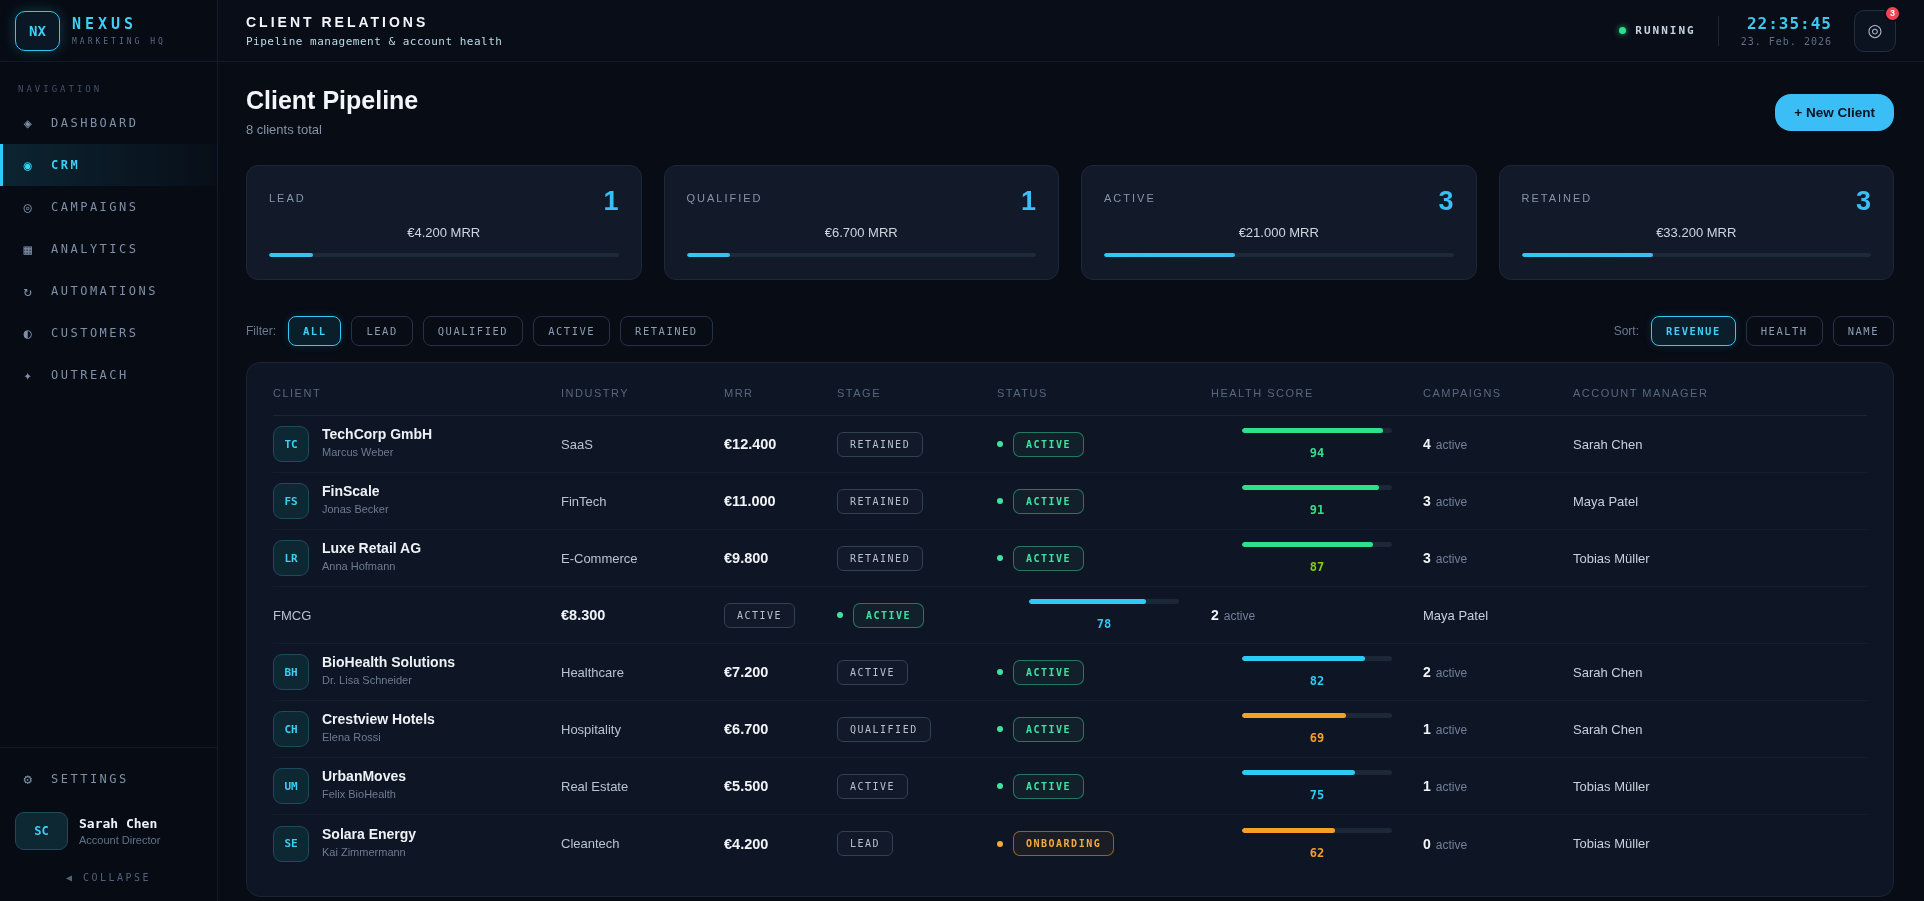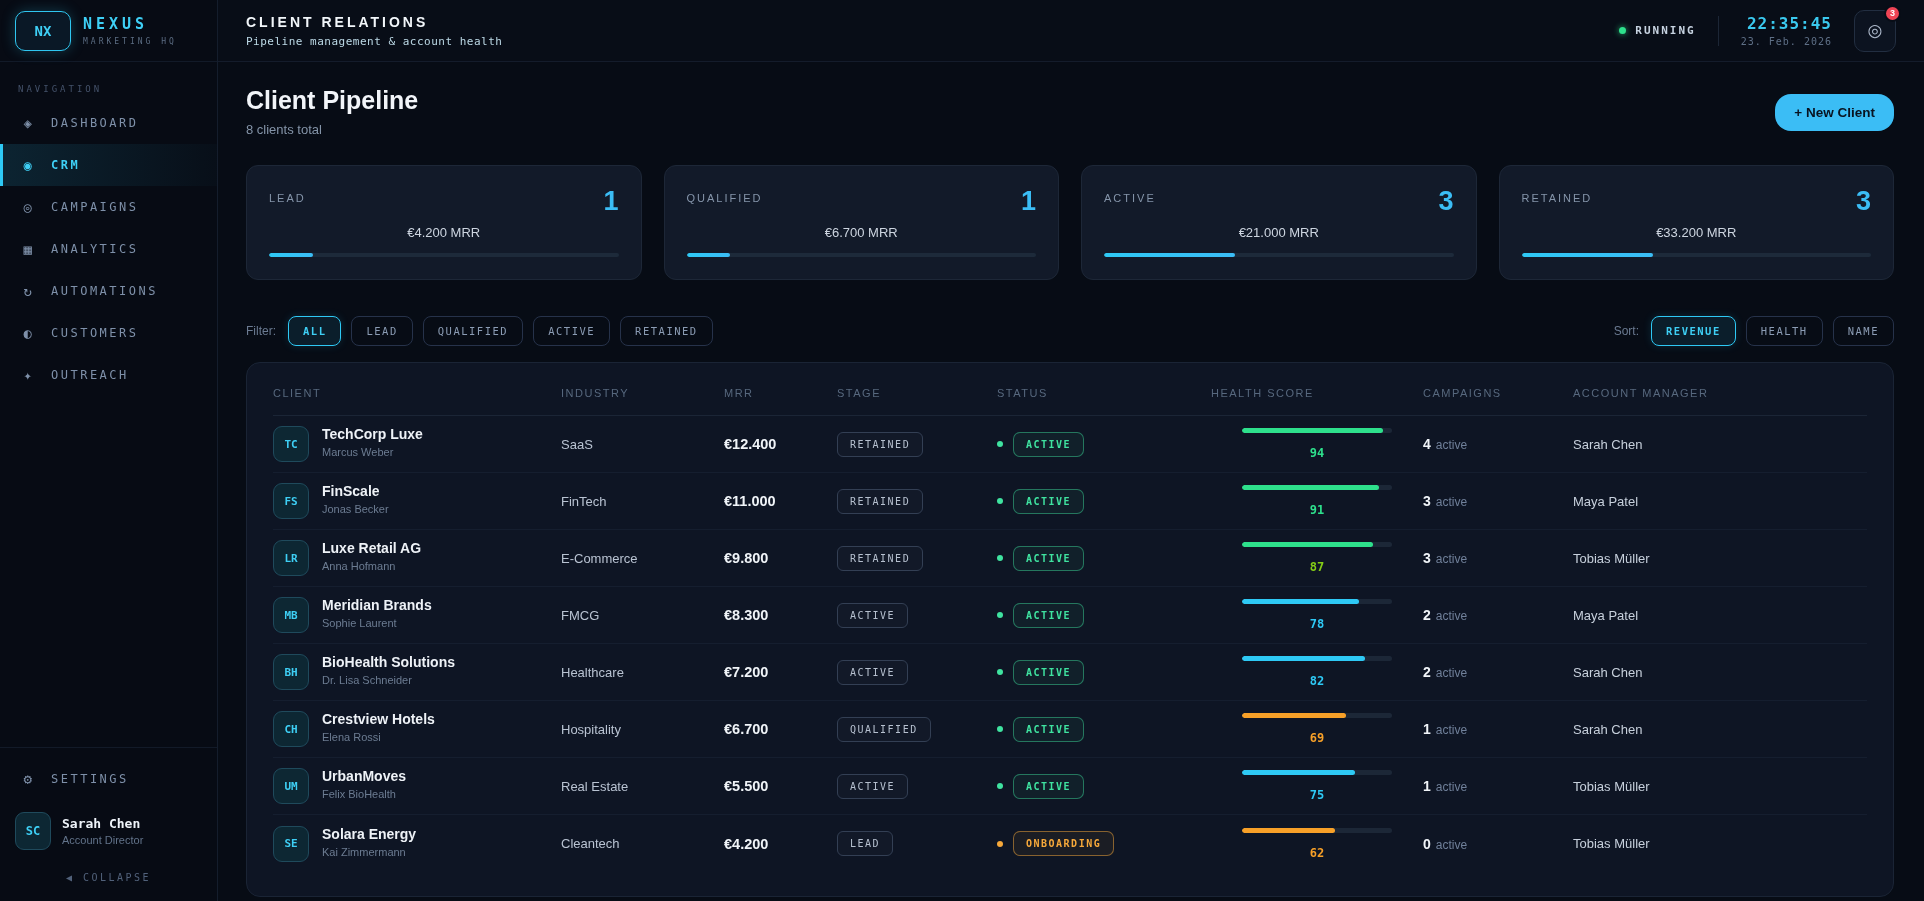--- a/index.html
+++ b/index.html
@@ -17,21 +17,21 @@
     background: #070b14;
     border-right: 1px solid #141d2c;
     display: flex; flex-direction: column;
     flex-shrink: 0;
   }
   .logo-row {
     height: 62px; display: flex; align-items: center; gap: 12px;
     padding: 0 15px; border-bottom: 1px solid #121a28;
   }
   .logo-box {
-    width: 56px; height: 40px; border-radius: 10px;
+    width: 45px; height: 40px; border-radius: 10px;
     border: 1px solid #2fc6f0; background: #0a1826;
     color: #3ecff5; font-family: "DejaVu Sans Mono", monospace;
     font-weight: bold; font-size: 14px;
     display: flex; align-items: center; justify-content: center;
     box-shadow: 0 0 14px rgba(47,198,240,.25);
   }
   .brand-name { color:#3ecff5; font-weight:bold; font-size:15px; letter-spacing:4px; font-family:"DejaVu Sans Mono",monospace; }
   .brand-tagline { color:#5b6c82; font-size:8px; letter-spacing:3px; margin-top:4px; font-family:"DejaVu Sans Mono",monospace; }
   .nav-label {
     color:#44526a; font-size:9px; letter-spacing:3px;
@@ -47,21 +47,21 @@
   .nav-item .nav-icon { font-size:14px; width:16px; text-align:center; }
   .nav-item.active {
     color:#3ecff5;
     background:linear-gradient(90deg, rgba(46,201,245,.13), rgba(46,201,245,.02));
     border-left:3px solid #2ec9f5;
     font-weight:bold;
   }
   .sidebar-bottom { margin-top:auto; border-top:1px solid #121a28; padding:10px 0 10px; }
   .user-row { display:flex; align-items:center; gap:11px; padding:12px 15px 10px; }
   .user-avatar {
-    width:36px; height:38px; border-radius:9px;
+    width:53px; height:38px; border-radius:9px;
     background:#0d2733; border:1px solid #1f4a5c;
     color:#3ecff5; font-family:"DejaVu Sans Mono",monospace; font-weight:bold; font-size:12px;
     display:flex; align-items:center; justify-content:center;
   }
   .user-name { font-family:"DejaVu Sans Mono",monospace; font-weight:bold; font-size:13px; color:#eef3f9; }
   .user-role { font-size:11px; color:#62738a; margin-top:3px; }
   .collapse-row {
     text-align:center; padding:12px 0 8px; cursor:pointer;
     color:#51617a; font-size:10px; letter-spacing:2.5px;
     font-family:"DejaVu Sans Mono",monospace;
@@ -350,21 +350,21 @@
           <div class="th">STATUS</div>
           <div class="th">HEALTH SCORE</div>
           <div class="th">CAMPAIGNS</div>
           <div class="th">ACCOUNT MANAGER</div>
         </div>
       <div id="table-body">
           <div class="tgrid trow">
             <div class="client-cell">
               <div class="client-avatar">TC</div>
               <div>
-                <div class="client-name">TechCorp Luxe</div>
+                <div class="client-name">TechCorp GmbH</div>
                 <div class="client-contact">Marcus Weber</div>
               </div>
             </div>
             <div class="cell-industry">SaaS</div>
             <div class="cell-mrr">€12.400</div>
             <div><span class="stage-pill">RETAINED</span></div>
             <div class="status-cell status-active">
               <span class="row-status-dot"></span>
               <span class="status-pill">ACTIVE</span>
             </div>
@@ -419,27 +419,20 @@
             <div class="health-cell">
               <div class="health-track">
                 <div class="health-fill" style="width: 87%; background: rgb(46, 224, 140);"></div>
               </div>
               <span class="health-score" style="color: #84cc16;">87</span>
             </div>
             <div class="cell-campaigns"><span class="num">3</span><span class="suffix">active</span></div>
             <div class="cell-manager">Tobias Müller</div>
           </div>
           <div class="tgrid trow">
-            <div class="client-cell">
-              <div class="client-avatar">MB</div>
-              <div>
-                <div class="client-name">Meridian Brands</div>
-                <div class="client-contact">Sophie Laurent</div>
-              </div>
-            </div>
             <div class="cell-industry">FMCG</div>
             <div class="cell-mrr">€8.300</div>
             <div><span class="stage-pill">ACTIVE</span></div>
             <div class="status-cell status-active">
               <span class="row-status-dot"></span>
               <span class="status-pill">ACTIVE</span>
             </div>
             <div class="health-cell">
               <div class="health-track">
                 <div class="health-fill" style="width: 78%; background: rgb(46, 201, 245);"></div>

